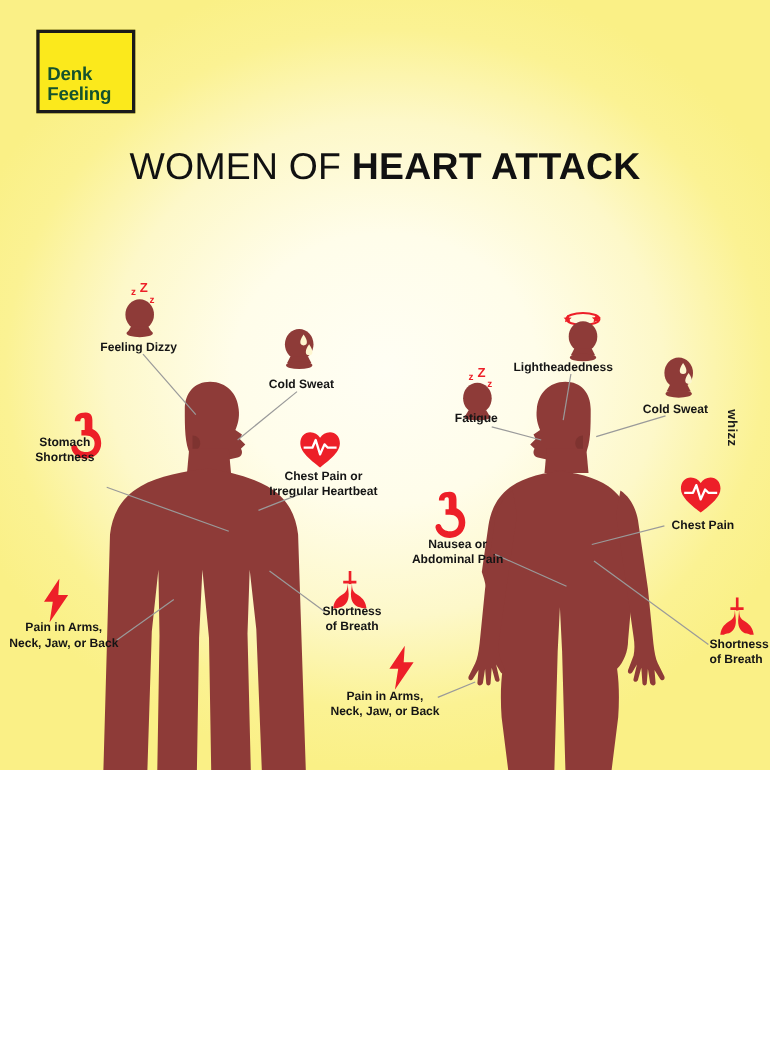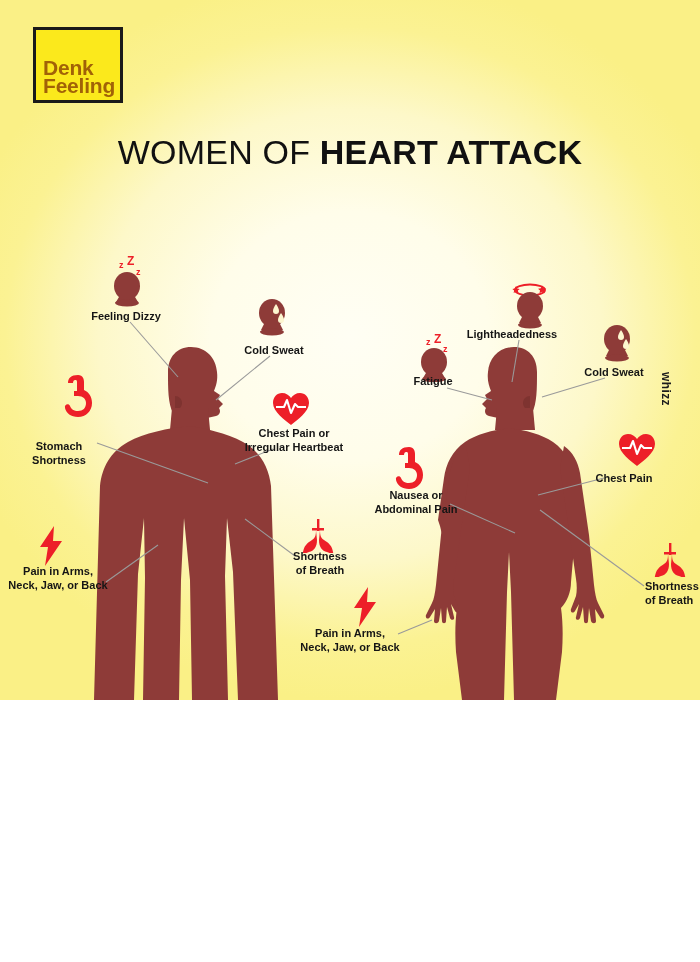--- a/index.html
+++ b/index.html
@@ -31,23 +31,23 @@
     left: 33px; top: 27px;
     width: 90px; height: 76px;
     background: #fbe91c;
     border: 3px solid #1a1a1a;
     box-sizing: border-box;
   }
   #logo .logo-text {
     position: absolute;
     left: 7px; bottom: 5px;
     font-weight: bold;
-    font-size: 21px;
+    font-size: 17px;
     line-height: 18px;
-    color: #a16207;
+    color: #14532d;
     letter-spacing: -0.2px;
   }
 
   
   #title {
     position: absolute;
     left: 0; top: 131px;
     width: 700px;
     text-align: center;
     color: #111111;
@@ -364,21 +364,21 @@
   </div>
 
   <div class="callout" style="left:85px; top:310px; width:82px;">
     <div>Feeling Dizzy</div>
   </div>
 
   <div class="callout" style="left:240px; top:344px; width:68px;">
     <div>Cold Sweat</div>
   </div>
 
-  <div class="callout w2" style="left:20px; top:440px; width:78px;">
+  <div class="callout w2" style="left:20px; top:396px; width:78px;">
     <div>Stomach</div>
     <div>Shortness</div>
   </div>
 
   <div class="callout w2" style="left:240px; top:427px; width:108px;">
     <div>Chest Pain or</div>
     <div>Irregular Heartbeat</div>
   </div>
 
   <div class="callout w2" style="left:287px; top:550px; width:66px;">
@@ -401,21 +401,21 @@
 
   <div class="callout" style="left:580px; top:366px; width:68px;">
     <div>Cold Sweat</div>
   </div>
 
   <div class="callout w2" style="left:373px; top:489px; width:86px;">
     <div>Nausea or</div>
     <div>Abdominal Pain</div>
   </div>
 
-  <div class="callout" style="left:592px; top:472px; width:64px;">
+  <div class="callout" style="left:607px; top:472px; width:64px;">
     <div>Chest Pain</div>
   </div>
 
   <div class="callout w2" style="left:645px; top:580px; width:58px; text-align:left;">
     <div>Shortness</div>
     <div>of Breath</div>
   </div>
 
   <div class="callout w2" style="left:300px; top:627px; width:100px;">
     <div>Pain in Arms,</div>

